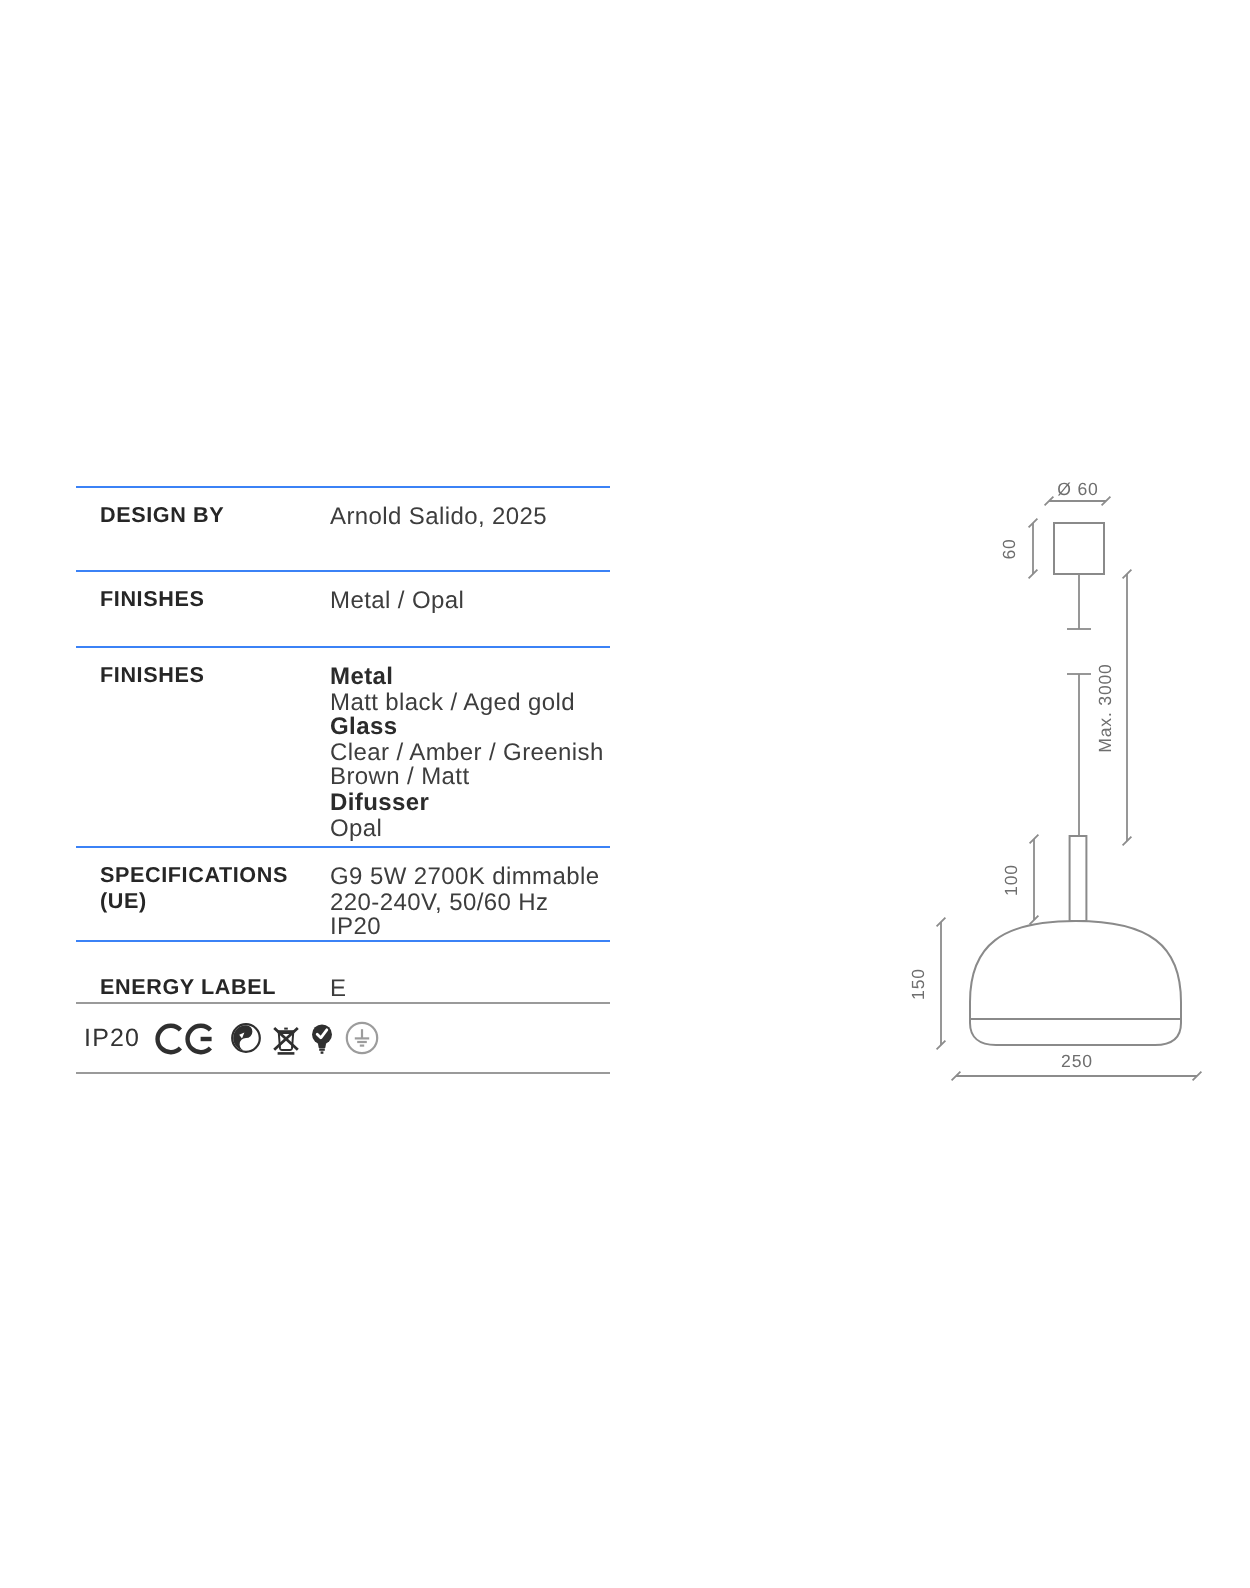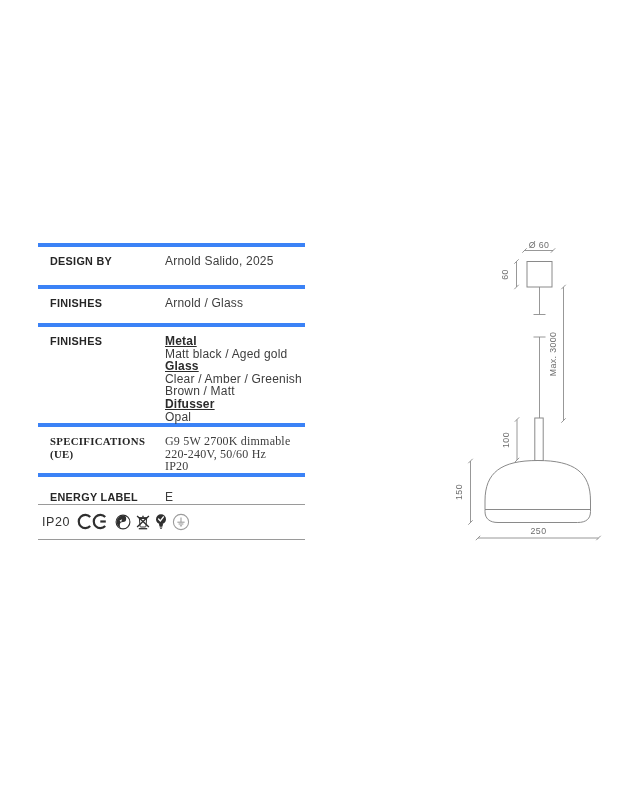--- a/index.html
+++ b/index.html
@@ -1,31 +1,31 @@
 <!DOCTYPE html>
 <html><head>
 <meta charset="utf-8">
 <style>
   html,body{margin:0;padding:0;}
   body{width:625px;height:794px;background:#ffffff;font-family:"Liberation Sans",sans-serif;}
   .page{position:relative;width:625px;height:794px;background:#ffffff;overflow:hidden;}
 
   
   .spec-table{position:absolute;left:38px;top:243px;width:267px;}
-  .spec-row{display:flex;align-items:flex-start;border-top:4px solid #3b82f6;box-sizing:border-box;padding-top:8px;}
+  .spec-row{display:flex;align-items:flex-start;border-top:1px solid #3b82f6;box-sizing:border-box;padding-top:8px;}
   .spec-row:nth-child(1){min-height:42px;}
   .spec-row:nth-child(2){min-height:38px;}
   .spec-row:nth-child(3){min-height:100px;}
-  .spec-row:nth-child(4){min-height:47px;font-family:Liberation Serif, serif;}
+  .spec-row:nth-child(4){min-height:47px;}
   .spec-row:nth-child(5){min-height:31px;align-items:flex-end;}
   .cell-label{flex:0 0 127px;box-sizing:border-box;padding-left:12px;padding-right:8px;
     font-size:10.8px;font-weight:700;color:#262626;letter-spacing:.3px;line-height:13px;}
   .cell-value{flex:1;font-size:12px;color:#3d3d3d;letter-spacing:.2px;line-height:12.6px;}
   .vline{white-space:nowrap;}
-  .vline.bold{font-weight:700;color:#2b2b2b;text-decoration:underline;}
+  .vline.bold{font-weight:700;color:#2b2b2b;}
 
   
   .cert-row{display:flex;align-items:center;gap:5px;height:36px;box-sizing:border-box;
     border-top:1px solid #9a9a9a;border-bottom:1px solid #9a9a9a;padding-left:4px;}
   .ip-rating{font-size:12.5px;color:#333333;letter-spacing:.6px;margin-right:2px;}
   .cert-row svg{display:block;flex:0 0 auto;}
 
   
   .drawing{position:absolute;left:450px;top:228px;}
   .drawing .ln{stroke:#8c8c8c;stroke-width:0.9;fill:none;}
@@ -41,21 +41,21 @@
     <div>
         <div class="spec-row">
           <div class="cell-label">DESIGN BY</div>
           <div class="cell-value">
             <div class="vline">Arnold Salido, 2025</div>
           </div>
         </div>
         <div class="spec-row">
           <div class="cell-label">FINISHES</div>
           <div class="cell-value">
-            <div class="vline">Arnold / Glass</div>
+            <div class="vline">Metal / Opal</div>
           </div>
         </div>
         <div class="spec-row">
           <div class="cell-label">FINISHES</div>
           <div class="cell-value">
             <div class="vline bold">Metal</div>
             <div class="vline">Matt black / Aged gold</div>
             <div class="vline bold">Glass</div>
             <div class="vline">Clear / Amber / Greenish</div>
             <div class="vline">Brown / Matt</div>

